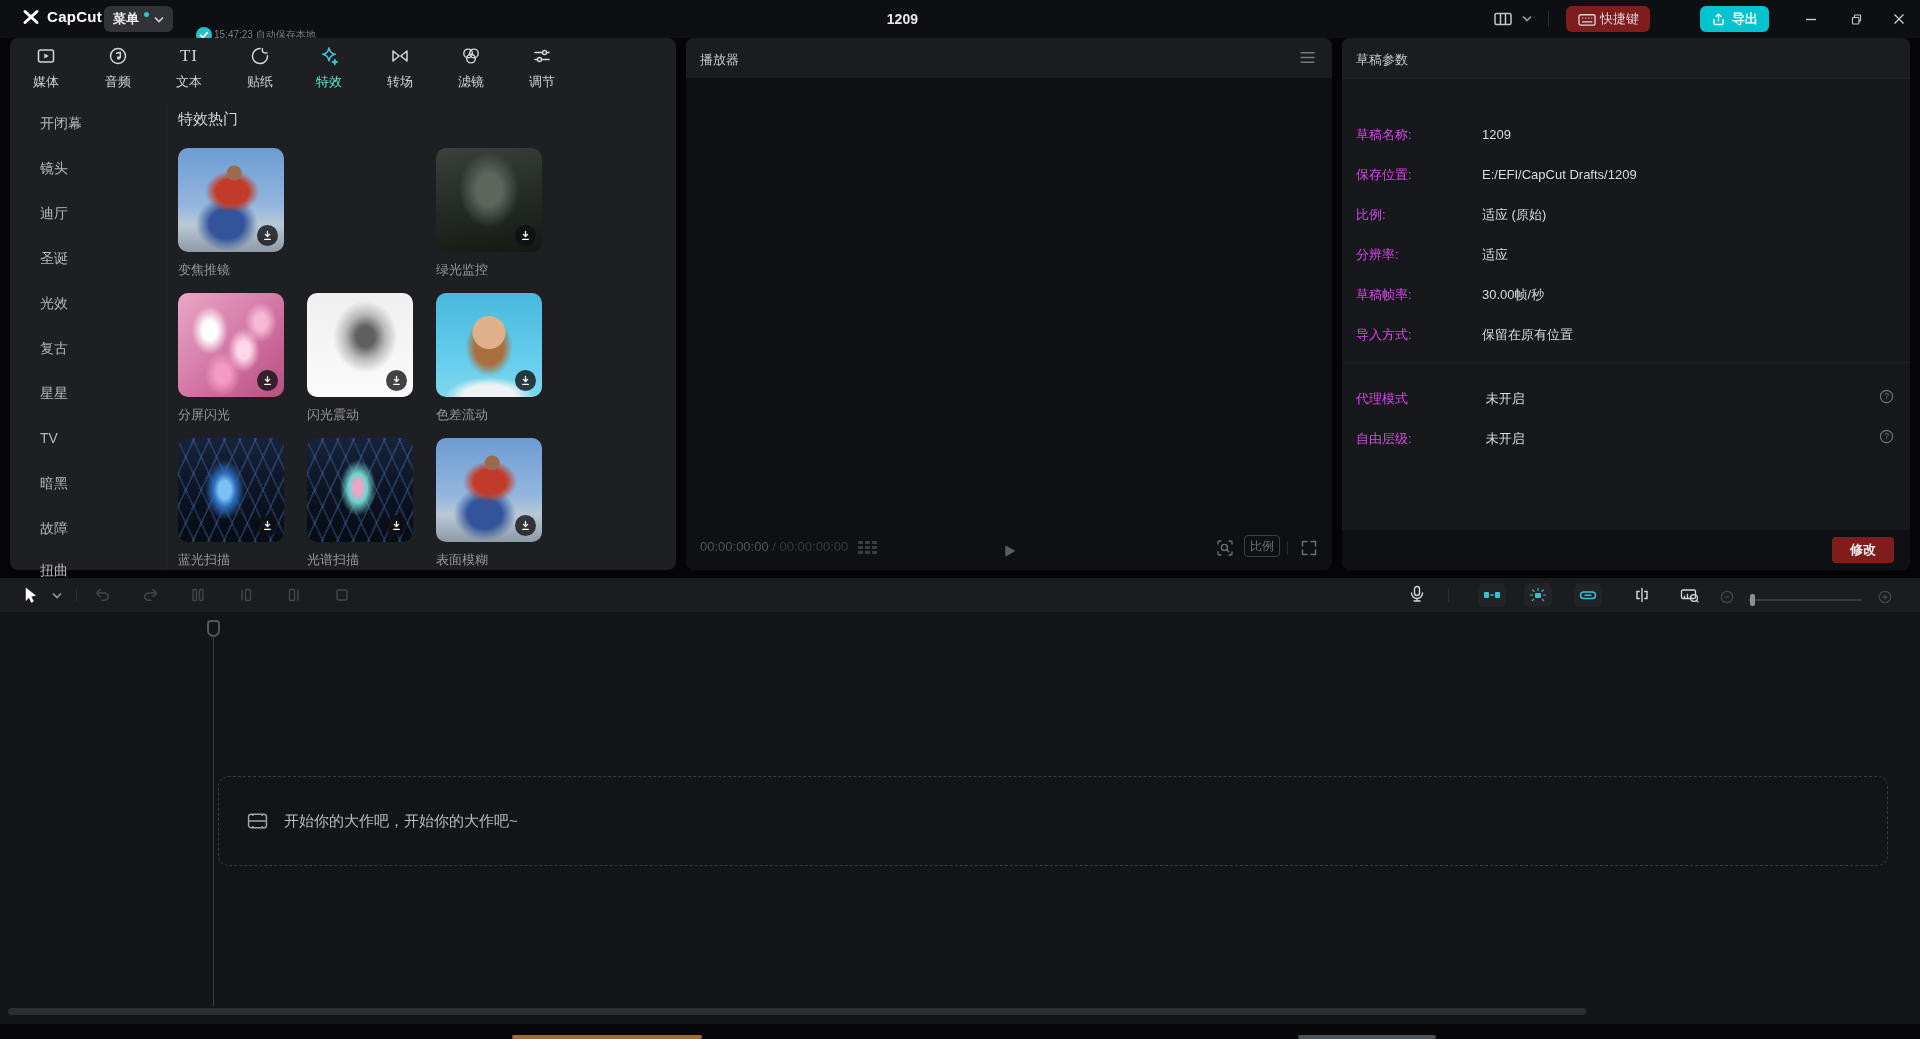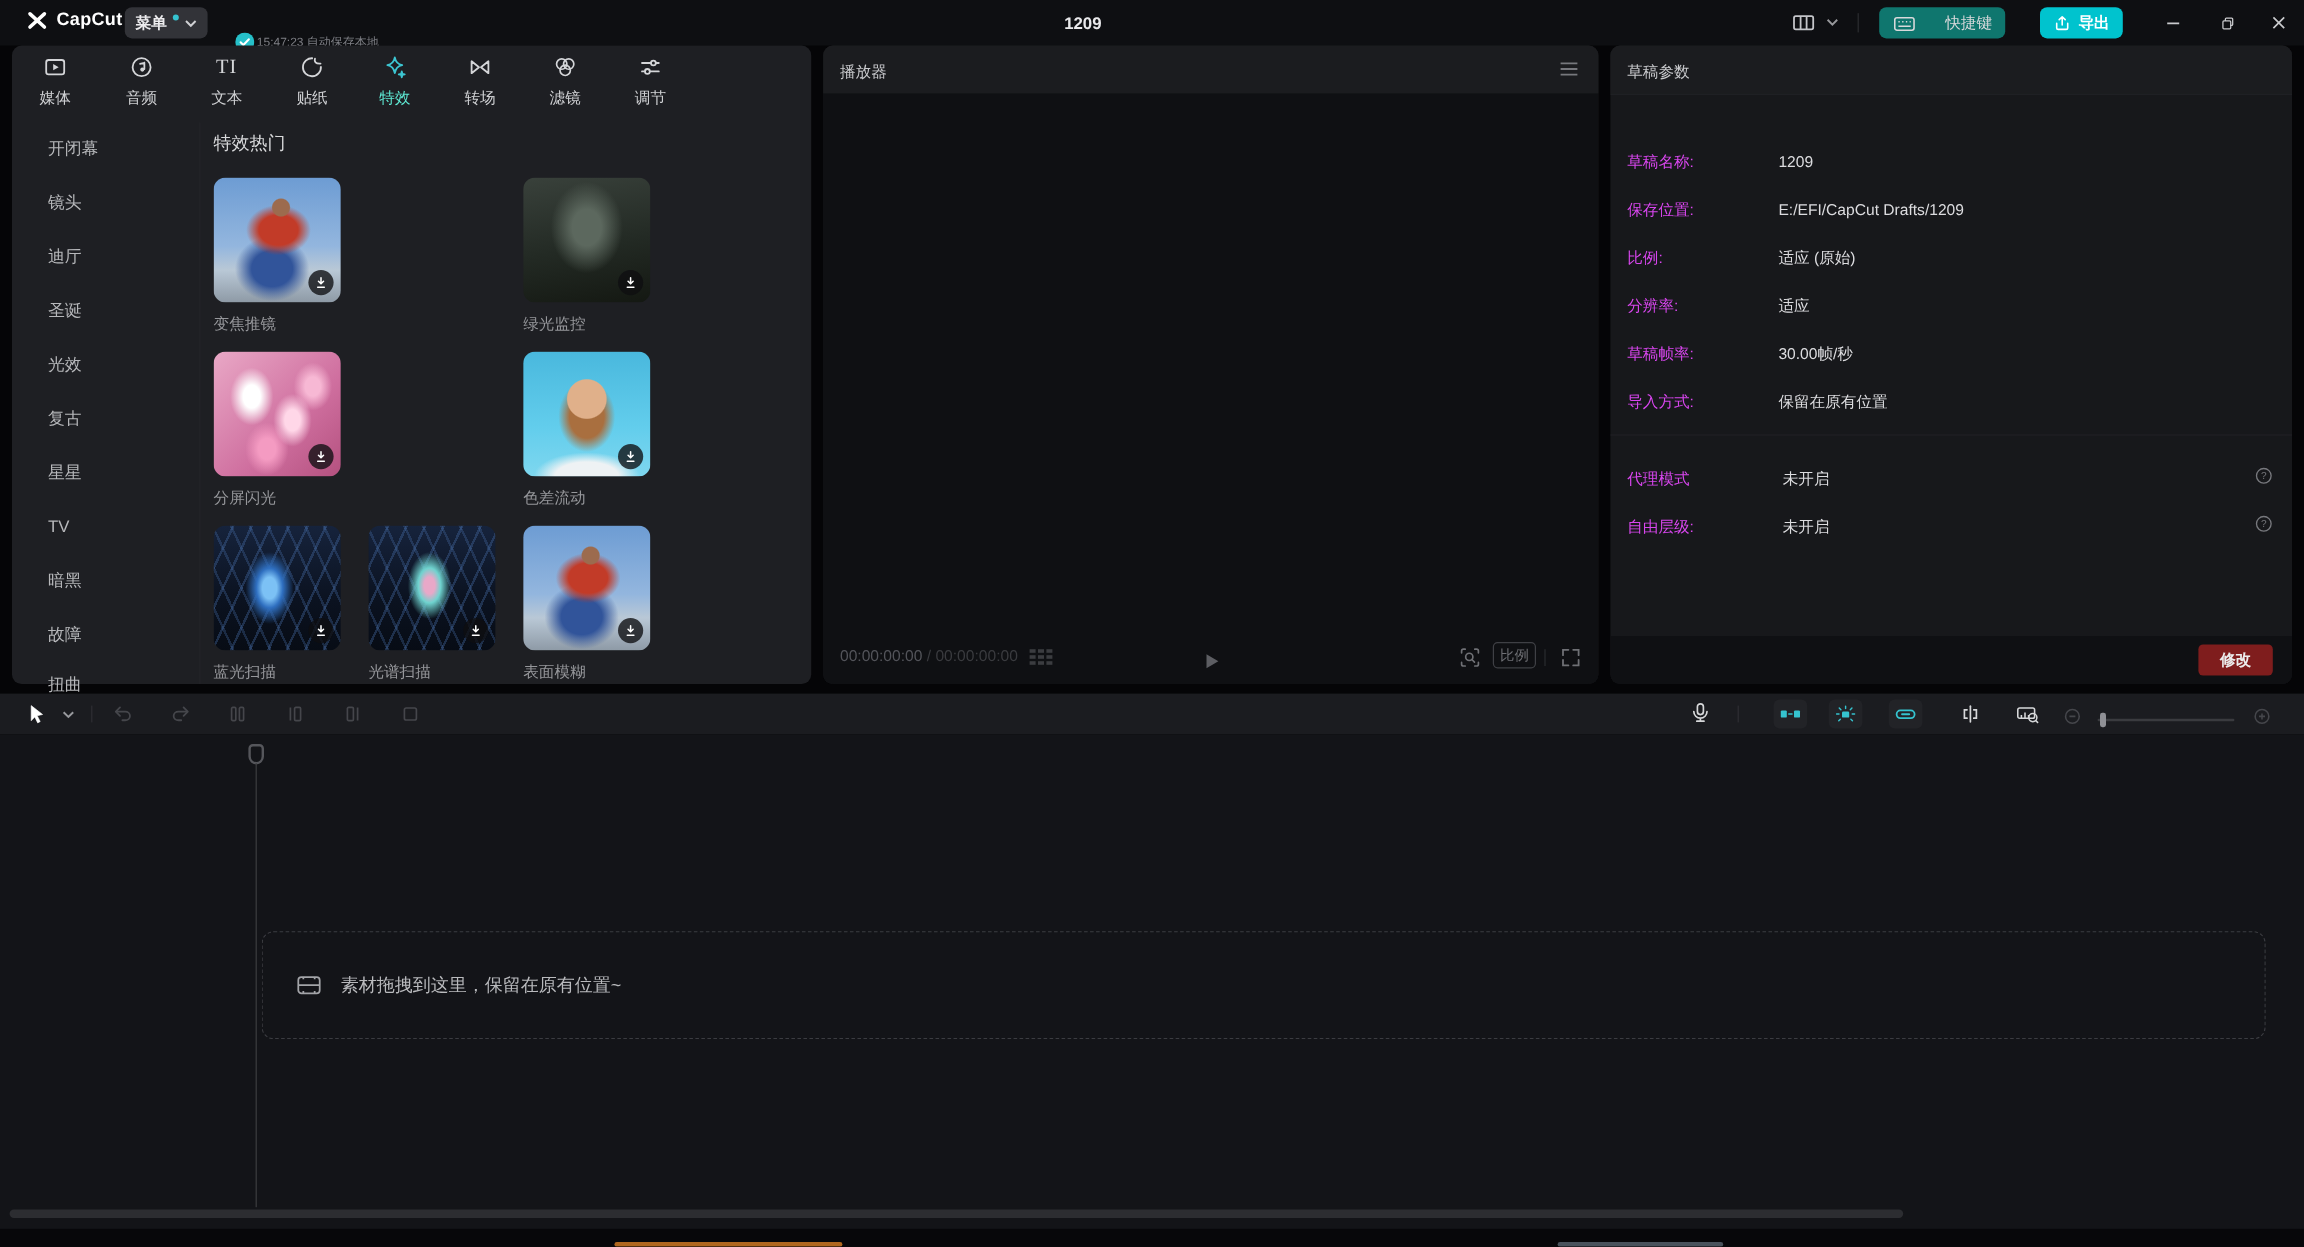--- a/index.html
+++ b/index.html
@@ -10,22 +10,22 @@
   .titlebar{position:absolute;left:0;top:0;width:1920px;height:38px;background:#0e0f12;}
   .logo{position:absolute;left:22px;top:8px;display:flex;align-items:center;gap:7px;color:#fff;}
   .logo-text{font-size:15px;font-weight:bold;letter-spacing:.3px;}
   .menu-btn{position:absolute;left:104px;top:6px;height:26px;padding:0 9px;background:#323338;border-radius:6px;
             display:flex;align-items:center;gap:5px;color:#ececee;font-size:13px;font-weight:bold;cursor:pointer;}
   .menu-dot{width:5px;height:5px;border-radius:50%;background:#35c3cf;margin-top:-9px;}
   .autosave{position:absolute;left:196px;top:11px;display:flex;align-items:center;gap:2px;color:#7e7f85;font-size:10px;margin-top:16px;}
   .doc-title{position:absolute;left:47%;top:11px;transform:translateX(-50%);font-size:14px;font-weight:bold;color:#e9e9eb;}
   .tb-right-icon{position:absolute;top:10px;color:#c4c5c9;cursor:pointer;}
   .tb-divider{position:absolute;top:11px;width:1px;height:16px;background:#2c2d31;}
-  .shortcut-btn{position:absolute;left:1566px;top:6px;height:26px;padding:0 11px;background:#0f766e;border-radius:6px;
-                display:flex;align-items:center;gap:24px;color:#d8d9db;font-size:13px;cursor:pointer;}
+  .shortcut-btn{position:absolute;left:1566px;top:6px;height:26px;padding:0 11px;background:#7f1d1d;border-radius:6px;
+                display:flex;align-items:center;gap:3px;color:#d8d9db;font-size:13px;cursor:pointer;}
   .export-btn{position:absolute;left:1700px;top:6px;height:26px;padding:0 11px;background:#00c3ce;border-radius:6px;
               display:flex;align-items:center;gap:6px;color:#fff;font-size:13px;font-weight:bold;cursor:pointer;}
   .win-btn{position:absolute;top:8px;width:26px;height:22px;display:flex;align-items:center;justify-content:center;color:#c9cacd;cursor:pointer;}
   
   .panel{position:absolute;top:38px;height:532px;border-radius:8px;}
   .panel-left{left:10px;width:666px;background:#1e1f23;}
   .panel-player{left:686px;width:646px;background:#17181b;}
   .panel-right{left:1342px;width:568px;background:#17181b;}
   
   .tab{position:absolute;top:8px;width:56px;display:flex;flex-direction:column;align-items:center;gap:7px;cursor:pointer;color:#d4d5d8;}
@@ -314,20 +314,30 @@
     <div class="card" style="left:168px;top:255px">
       <div class="thumb" data-thumb="split-flash">
         <span class="dl">
             <svg width="11" height="11" viewBox="0 0 12 12" fill="none" stroke="#fff" stroke-width="1.4" stroke-linecap="round" stroke-linejoin="round">
               <path d="M6 1.5v5.3M3.7 4.8L6 7.1l2.3-2.3M3 10.3h6"></path>
             </svg>
           </span>
       </div>
       <div class="ename">分屏闪光</div>
     </div>
+    <div class="card" style="left:297px;top:255px">
+      <div class="thumb" data-thumb="flash-shake">
+        <span class="dl">
+            <svg width="11" height="11" viewBox="0 0 12 12" fill="none" stroke="#fff" stroke-width="1.4" stroke-linecap="round" stroke-linejoin="round">
+              <path d="M6 1.5v5.3M3.7 4.8L6 7.1l2.3-2.3M3 10.3h6"></path>
+            </svg>
+          </span>
+      </div>
+      <div class="ename">闪光震动</div>
+    </div>
     <div class="card" style="left:426px;top:255px">
       <div class="thumb" data-thumb="chroma-flow">
         <span class="dl">
             <svg width="11" height="11" viewBox="0 0 12 12" fill="none" stroke="#fff" stroke-width="1.4" stroke-linecap="round" stroke-linejoin="round">
               <path d="M6 1.5v5.3M3.7 4.8L6 7.1l2.3-2.3M3 10.3h6"></path>
             </svg>
           </span>
       </div>
       <div class="ename">色差流动</div>
     </div>
@@ -555,21 +565,21 @@
   <div class="tracks">
     <div class="playhead-cap"></div>
     <div class="playhead-line"></div>
     <div class="dropzone">
       <span class="dz-icon">
         <svg width="21" height="20" viewBox="0 0 20 19" fill="none" stroke="currentColor" stroke-width="1.4">
             <rect x="1.5" y="3" width="17" height="13" rx="2.5"></rect>
             <path d="M1.5 9.5h17M5.5 3v1.8M5.5 14.2V16M14.5 3v1.8M14.5 14.2V16"></path>
           </svg>
       </span>
-      <span class="dz-text">素材拖拽到这里，保留在原有位置~</span>
+      <span class="dz-text">开始你的大作吧，开始你的大作吧~</span>
     </div>
     <div class="hscrollbar"></div>
   </div>
 
   <div class="bottom-strip">
     <div class="taskbar-orange"></div>
     <div class="taskbar-gray"></div>
   </div>
 
 </div>

